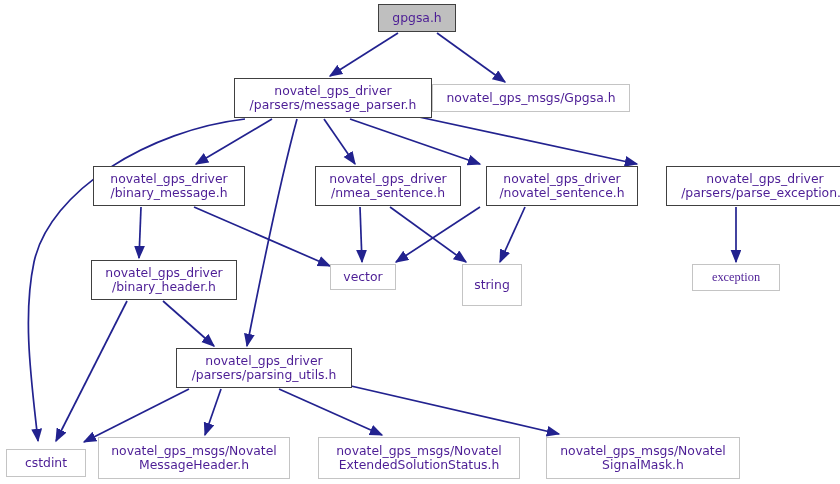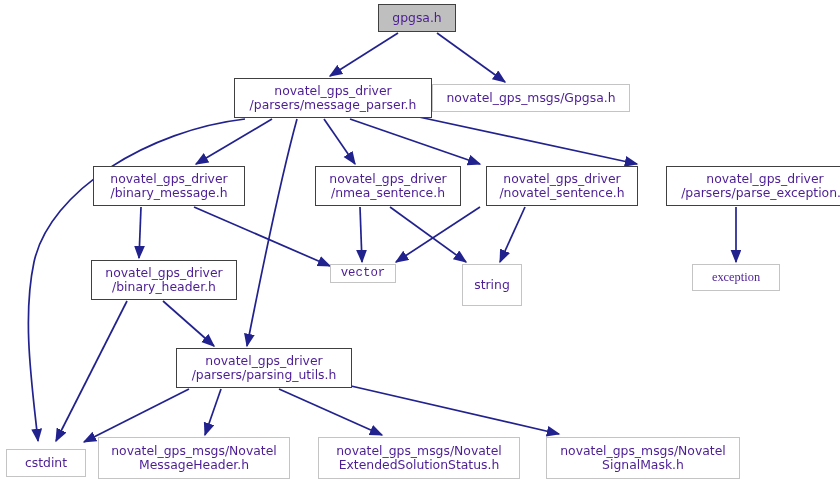--- a/index.html
+++ b/index.html
@@ -94,21 +94,21 @@
       <div class="node node-strong" style="left: 66px; top: 166px; width: 152px; height: 40px;"><span class="node-label">novatel_gps_driver
 /binary_message.h</span></div>
       <div class="node node-strong" style="left: 288px; top: 166px; width: 146px; height: 40px;"><span class="node-label">novatel_gps_driver
 /nmea_sentence.h</span></div>
       <div class="node node-strong" style="left: 459px; top: 166px; width: 152px; height: 40px;"><span class="node-label">novatel_gps_driver
 /novatel_sentence.h</span></div>
       <div class="node node-strong" style="left: 639px; top: 166px; width: 198px; height: 40px;"><span class="node-label">novatel_gps_driver
 /parsers/parse_exception.h</span></div>
       <div class="node node-strong" style="left: 64px; top: 260px; width: 146px; height: 40px;"><span class="node-label">novatel_gps_driver
 /binary_header.h</span></div>
-      <div class="node node-plain" style="left: 330px; top: 264px; width: 66px; height: 19px; font-family: Liberation Mono, monospace;"><span class="node-label">vector</span></div>
+      <div class="node node-plain" style="left: 330px; top: 264px; width: 66px; height: 26px;"><span class="node-label">vector</span></div>
       <div class="node node-plain" style="left: 462px; top: 264px; width: 60px; height: 42px;"><span class="node-label">string</span></div>
       <div class="node node-plain" style="left: 692px; top: 264px; width: 88px; height: 27px; font-family: Liberation Serif, serif;"><span class="node-label">exception</span></div>
       <div class="node node-strong" style="left: 149px; top: 348px; width: 176px; height: 40px;"><span class="node-label">novatel_gps_driver
 /parsers/parsing_utils.h</span></div>
       <div class="node node-plain" style="left: 6px; top: 449px; width: 80px; height: 28px;"><span class="node-label">cstdint</span></div>
       <div class="node node-plain" style="left: 98px; top: 437px; width: 192px; height: 42px;"><span class="node-label">novatel_gps_msgs/Novatel
 MessageHeader.h</span></div>
       <div class="node node-plain" style="left: 318px; top: 437px; width: 202px; height: 42px;"><span class="node-label">novatel_gps_msgs/Novatel
 ExtendedSolutionStatus.h</span></div>
       <div class="node node-plain" style="left: 546px; top: 437px; width: 194px; height: 42px;"><span class="node-label">novatel_gps_msgs/Novatel

